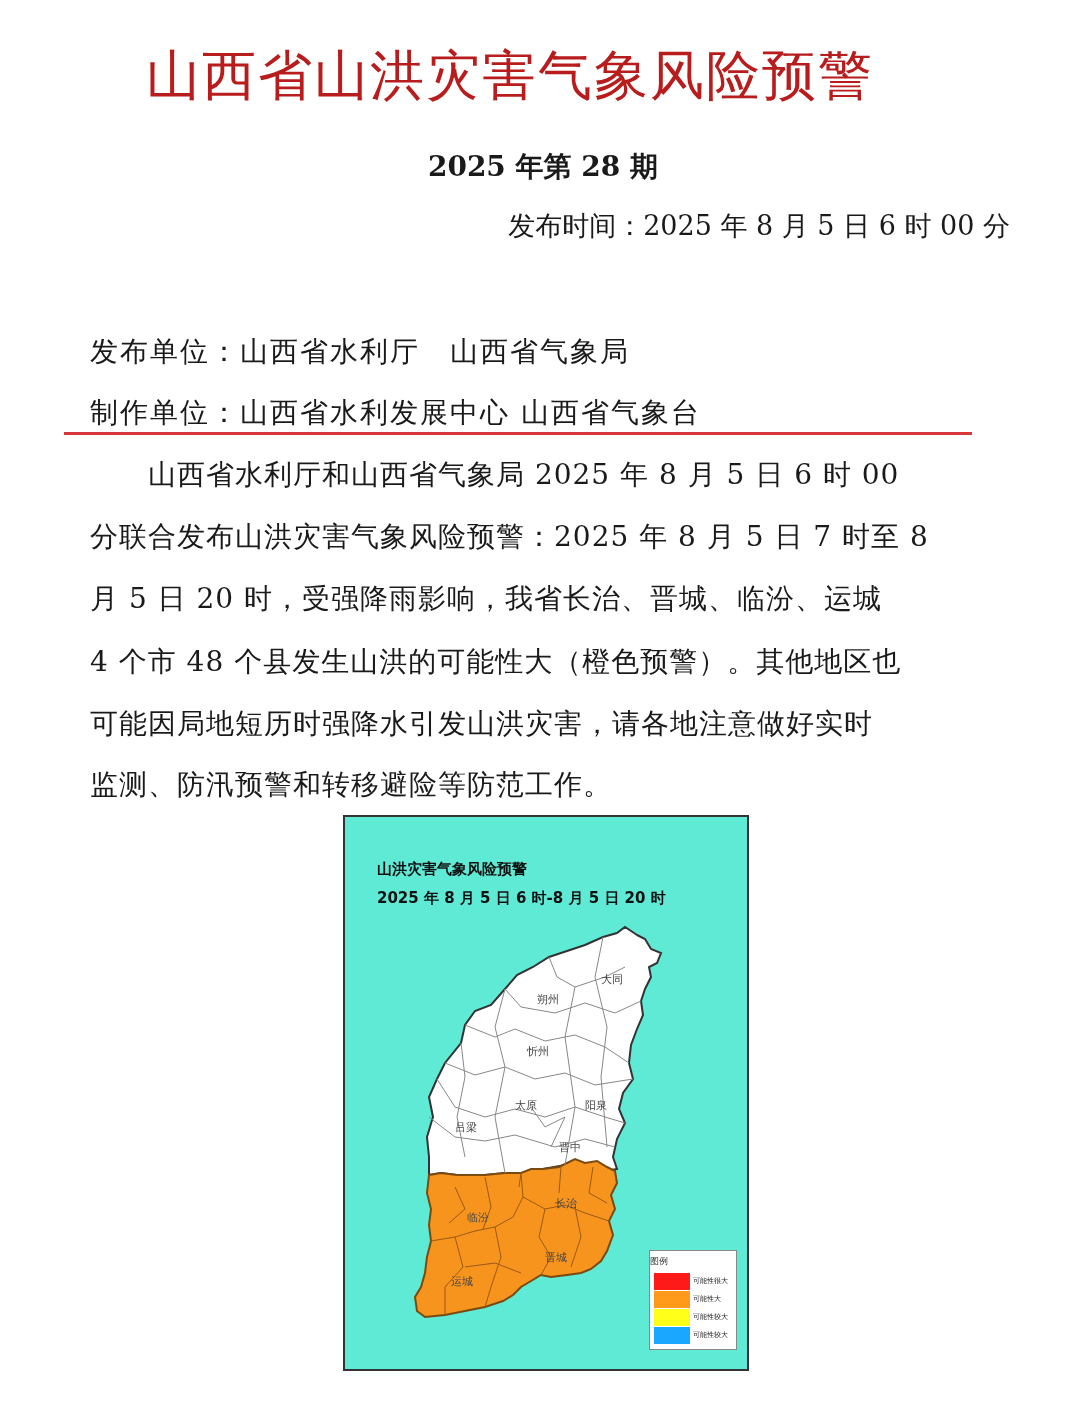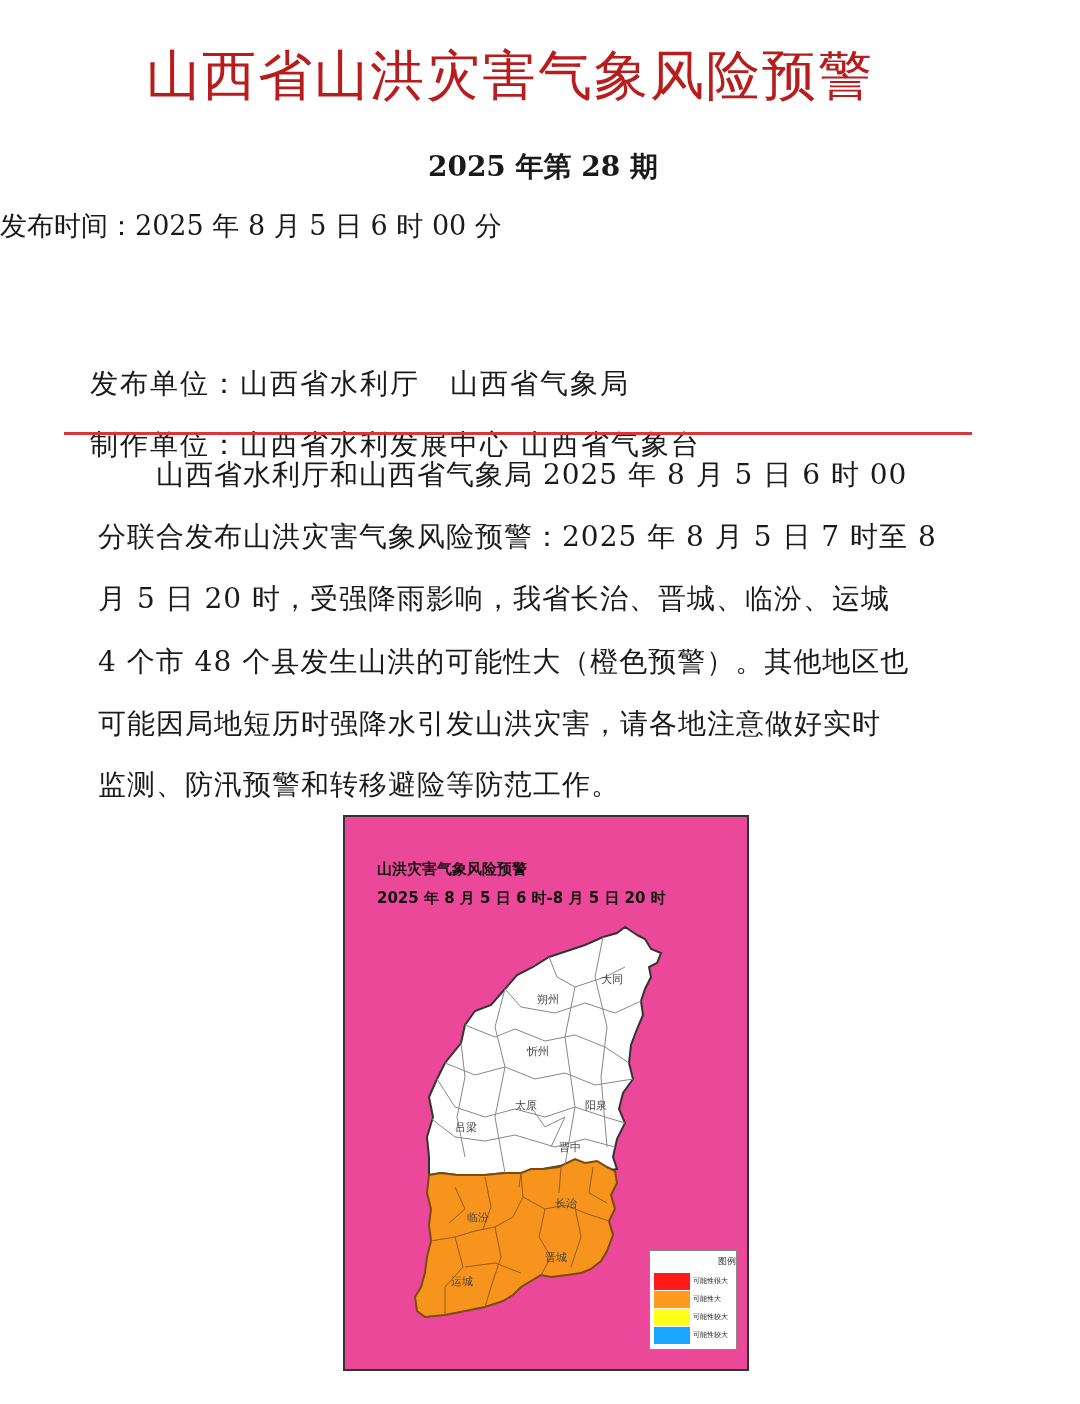--- a/index.html
+++ b/index.html
@@ -2,31 +2,31 @@
 <html><head>
 <meta charset="utf-8">
 <style>
   html, body { margin:0; padding:0; background:#ffffff; }
   body { width:1080px; height:1404px; position:relative; overflow:hidden;
          font-family:"DejaVu Serif","Liberation Serif",serif; color:#1a1a1a; }
   .abs { position:absolute; }
   #main-title { left:0; width:1020px; top:40px; text-align:center; color:#b91c1c;
     font-family:"DejaVu Sans","Liberation Sans",sans-serif; font-size:54px; letter-spacing:2px; font-weight:normal; }
   #issue { left:0; width:1010px; top:148px; text-align:center; font-size:28px; font-weight:bold;margin-left:38px; }
-  #release-time { left:0; width:1010px; top:208px; text-align:left; font-size:27px; }
-  .meta-line { left:90px; font-size:28px; letter-spacing:2px;margin-top:32px; }
+  #release-time { left:0; width:1010px; top:208px; text-align:right; font-size:27px; }
+  .meta-line { left:90px; font-size:28px; letter-spacing:2px; }
   #issuer-line { top:333px; }
   #producer-line { top:394px; }
   #red-rule { left:64px; width:908px; top:432px; height:3px; background:#d9363b; }
-  .para-line { left:90px; width:836px; font-size:28px; letter-spacing:1px; white-space:nowrap;margin-left:8px; }
-  #map-box { left:343px; top:815px; width:406px; height:556px; border:2px solid #333; box-sizing:border-box; background:#ec4899; }
+  .para-line { left:90px; width:836px; font-size:28px; letter-spacing:1px; white-space:nowrap; }
+  #map-box { left:343px; top:815px; width:406px; height:556px; border:2px solid #333; box-sizing:border-box; background:#5eead4; }
   .map-title { font-family:"DejaVu Sans","Liberation Sans",sans-serif; font-weight:bold; font-size:15px; color:#111; }
   #map-svg { position:absolute; left:0; top:0; }
   #legend { left:304px; top:433px; width:88px; height:100px; border:1px solid #888; background:#fff; box-sizing:border-box; }
-  .legend-title { position:absolute; left:0; width:100%; top:4px; text-align:right; font-size:9px; font-family:"DejaVu Sans","Liberation Sans",sans-serif; color:#333; }
+  .legend-title { position:absolute; left:0; width:100%; top:4px; text-align:left; font-size:9px; font-family:"DejaVu Sans","Liberation Sans",sans-serif; color:#333; }
   .legend-row { position:absolute; left:4px; height:17px; width:80px;text-decoration:underline; }
   .swatch { position:absolute; left:0; top:0; width:36px; height:17px; }
   .legend-label { position:absolute; left:39px; top:3px; font-size:7px; font-family:"DejaVu Sans","Liberation Sans",sans-serif; color:#222; white-space:nowrap; }
   .city-label { font-family:"DejaVu Sans","Liberation Sans",sans-serif; font-size:11px; fill:#444; }
 </style>
 </head>
 <body>
 
 <div id="main-title" class="abs">山西省山洪灾害气象风险预警</div>
 <div id="issue" class="abs">2025 年第 28 期</div>

